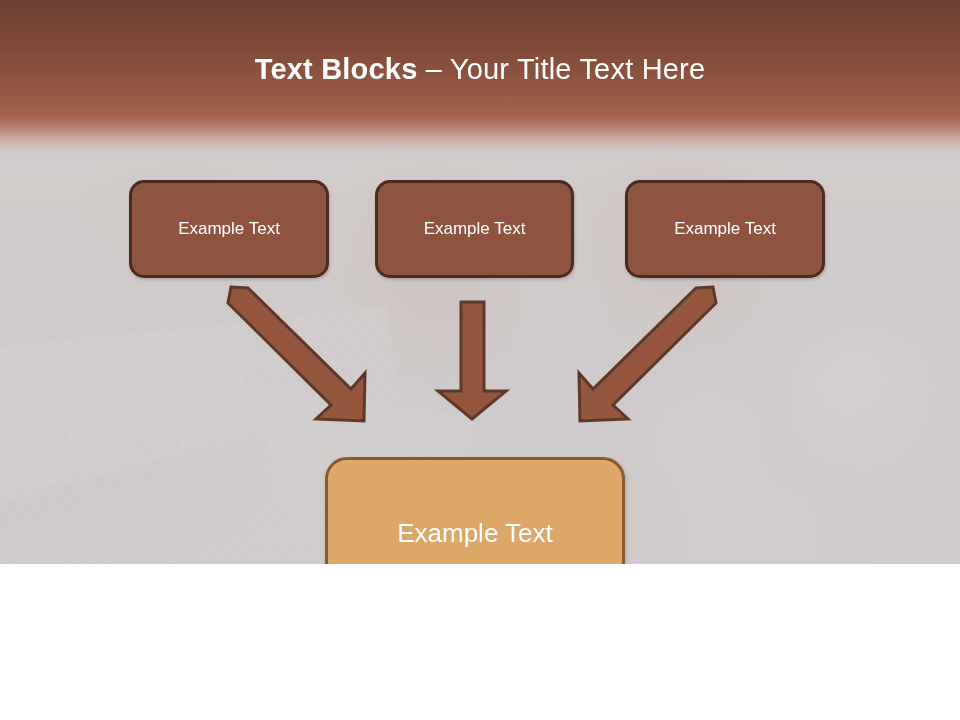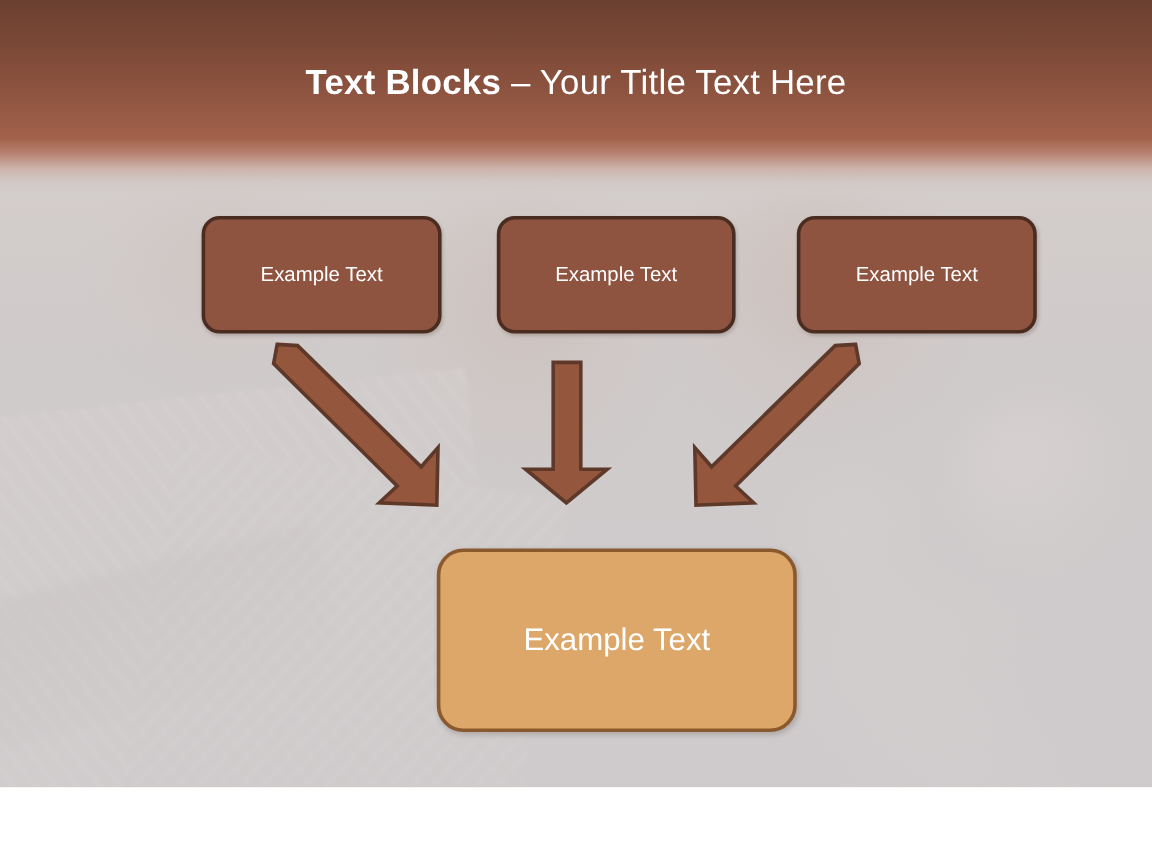--- a/index.html
+++ b/index.html
@@ -3,21 +3,21 @@
 <meta charset="utf-8">
 <style>
   html, body {
     margin: 0;
     padding: 0;
     background: #ffffff;
   }
   #slide {
     position: relative;
     width: 960px;
-    height: 656px;
+    height: 564px;
     overflow: hidden;
     font-family: "Liberation Sans", sans-serif;
     background: #a16207;
   }
 
   
   .bg-base {
     position: absolute;
     inset: 0;
     background:
@@ -122,21 +122,20 @@
 
   
   .box {
     position: absolute;
     box-sizing: border-box;
     display: flex;
     align-items: center;
     justify-content: center;
     color: #ffffff;
     text-align: center;
-    margin-left: 39px;
   }
   .box-top {
     background: #8e5440;
     border: 3px solid #4a2c20;
     border-radius: 15px;
     font-size: 17px;
     height: 98px;
     top: 180px;
     box-shadow: 1px 2px 3px rgba(60,40,30,0.20);
   }

